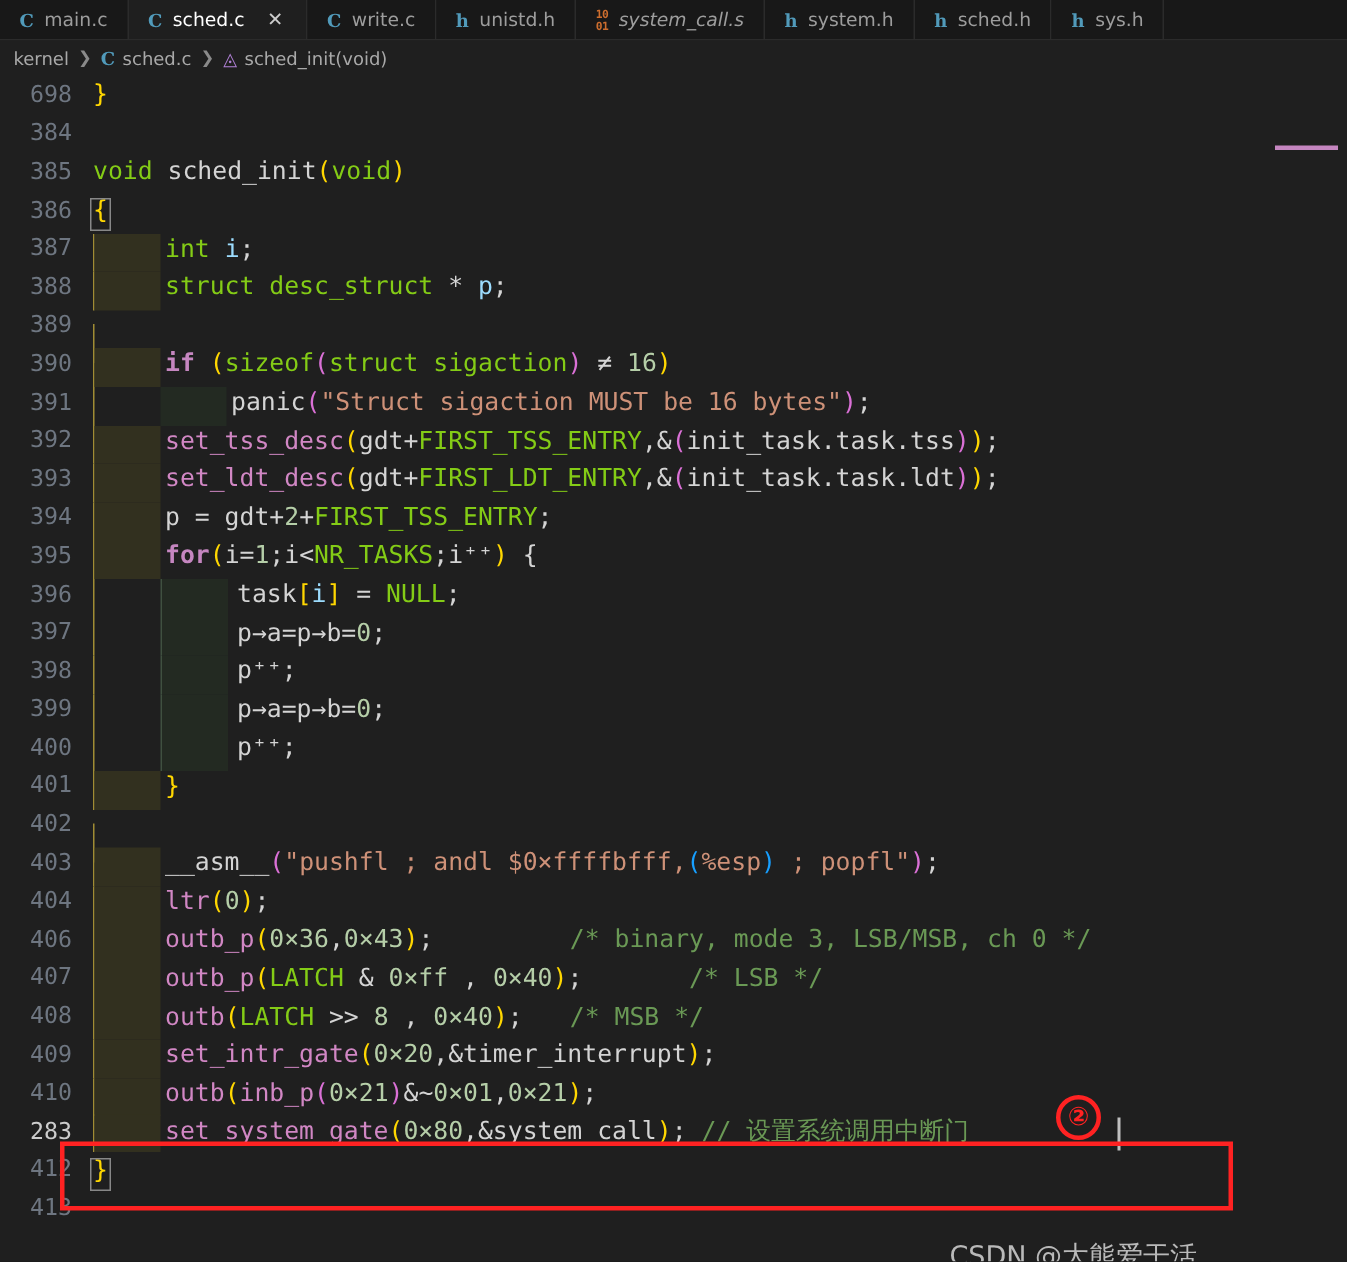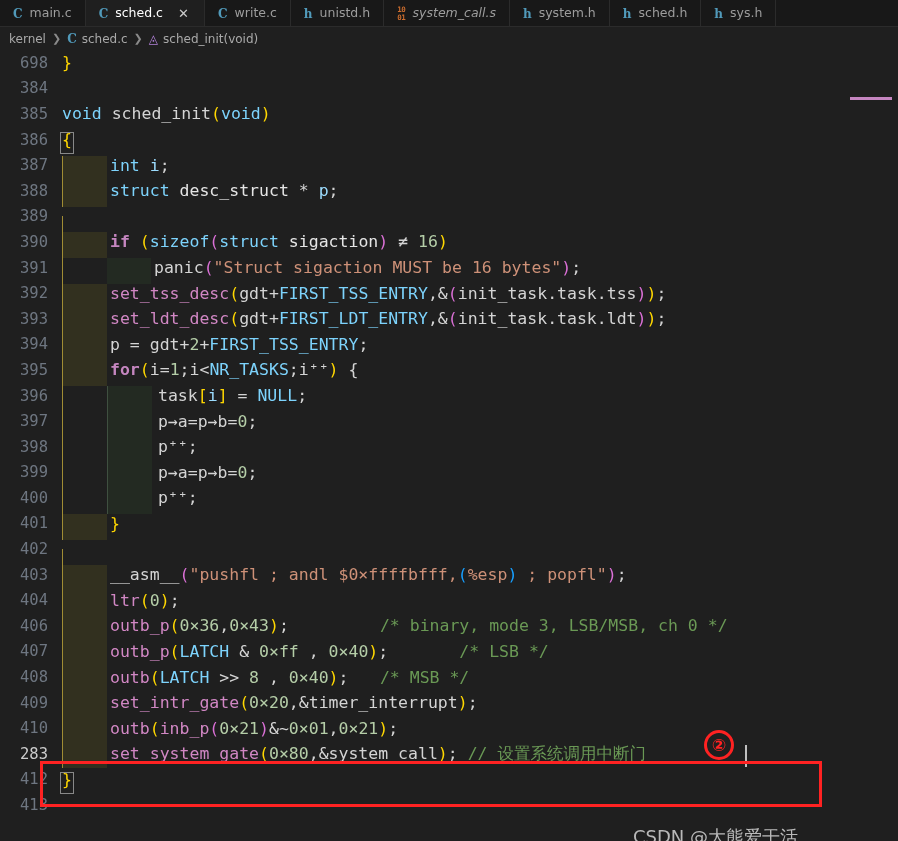--- a/index.html
+++ b/index.html
@@ -96,33 +96,33 @@
     height:22px; top:2px;
   }
 
   
   .caret{
     position:absolute; width:2px; height:22px; top:2px;
     background:#bfbfbf;
   }
 
   
-  .kw   { color:#7dd3fc; }
+  .kw   { color:#84cc16; }
   .kwc  { color:#c586c0;font-weight:bold; }
-  .typ  { color:#e5e5e5; }
+  .typ  { color:#84cc16; }
   .fnm  { color:#d187c4; }
   .fnw  { color:#d4d4d4; }
   .var  { color:#9cdcfe; }
   .num  { color:#b5cea8; }
   .str  { color:#ce9178; }
   .cmt  { color:#6a9955; }
   .pr1  { color:#ffd700; }
   .pr2  { color:#da70d6; }
   .pr3  { color:#179fff; }
-  .mac  { color:#7dd3fc; }
+  .mac  { color:#84cc16; }
   .plain{ color:#d4d4d4; }
 
   
   .annot-box{
     position:absolute; border:3px solid #ff2222;
     pointer-events:none;
   }
   .annot-circ{
     position:absolute; width:30px; height:30px;
     border:3px solid #ff2222; border-radius:50%;

